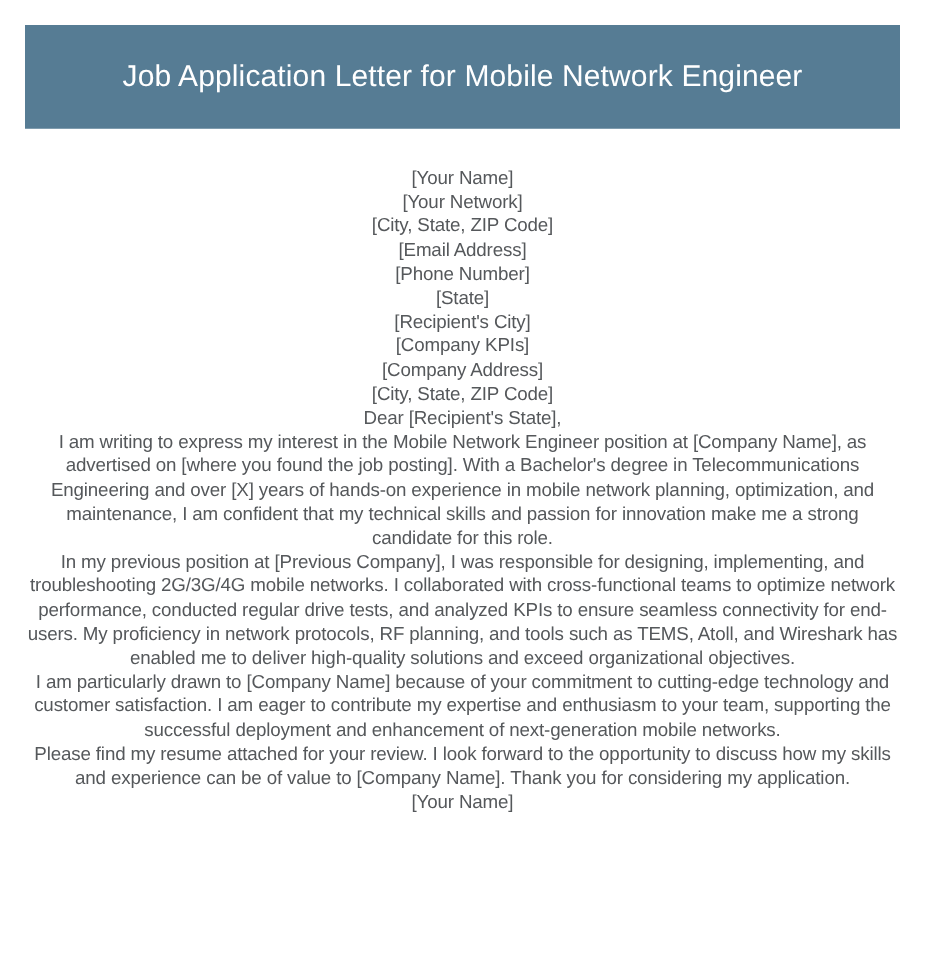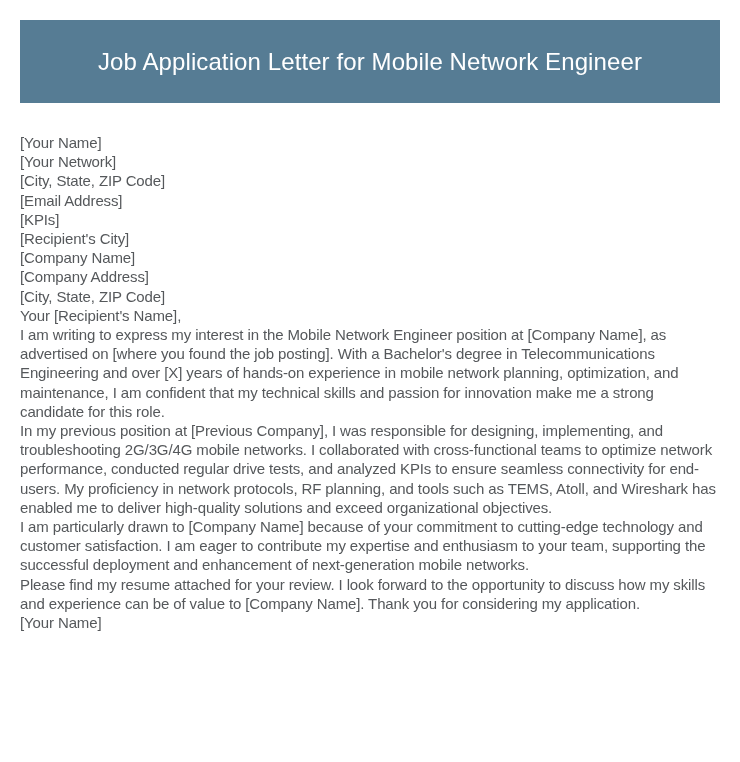--- a/index.html
+++ b/index.html
@@ -38,44 +38,46 @@
     left: 20px;
     top: 133px;
     width: 700px;
     font-size: 15px;
     line-height: 19.2px;
     letter-spacing: -0.12px;
   }
   .line, .para {
     margin: 0;
     padding: 0;
+    text-align: center;
   }
 </style>
 </head>
 <body>
 
 <div class="page" style="background: rgb(255, 255, 255);">
 
   <header class="banner" style="background: rgb(86, 124, 148); color: rgb(255, 255, 255);">
     <h1>Job Application Letter for Mobile Network Engineer</h1>
   </header>
 
   <main class="letter" style="color: rgb(85, 88, 91);">
     <div class="line">[Your Name]</div>
     <div class="line">[Your Network]</div>
     <div class="line">[City, State, ZIP Code]</div>
     <div class="line">[Email Address]</div>
-    <div class="line">[KPIs]</div>
+    <div class="line">[Phone Number]</div>
+    <div class="line">[State]</div>
 
     <div class="line">[Recipient's City]</div>
-    <div class="line">[Company Name]</div>
+    <div class="line">[Company KPIs]</div>
     <div class="line">[Company Address]</div>
     <div class="line">[City, State, ZIP Code]</div>
 
-    <div class="line">Your [Recipient's Name],</div>
+    <div class="line">Dear [Recipient's State],</div>
 
     <p class="para">I am writing to express my interest in the Mobile Network Engineer position at [Company Name], as advertised on [where you found the job posting]. With a Bachelor's degree in Telecommunications Engineering and over [X] years of hands-on experience in mobile network planning, optimization, and maintenance, I am confident that my technical skills and passion for innovation make me a strong candidate for this role.</p>
     <p class="para">In my previous position at [Previous Company], I was responsible for designing, implementing, and troubleshooting 2G/3G/4G mobile networks. I collaborated with cross-functional teams to optimize network performance, conducted regular drive tests, and analyzed KPIs to ensure seamless connectivity for end-users. My proficiency in network protocols, RF planning, and tools such as TEMS, Atoll, and Wireshark has enabled me to deliver high-quality solutions and exceed organizational objectives.</p>
     <p class="para">I am particularly drawn to [Company Name] because of your commitment to cutting-edge technology and customer satisfaction. I am eager to contribute my expertise and enthusiasm to your team, supporting the successful deployment and enhancement of next-generation mobile networks.</p>
     <p class="para">Please find my resume attached for your review. I look forward to the opportunity to discuss how my skills and experience can be of value to [Company Name]. Thank you for considering my application.</p>
 
     <div class="line">[Your Name]</div>
   </main>
 
 </div>

